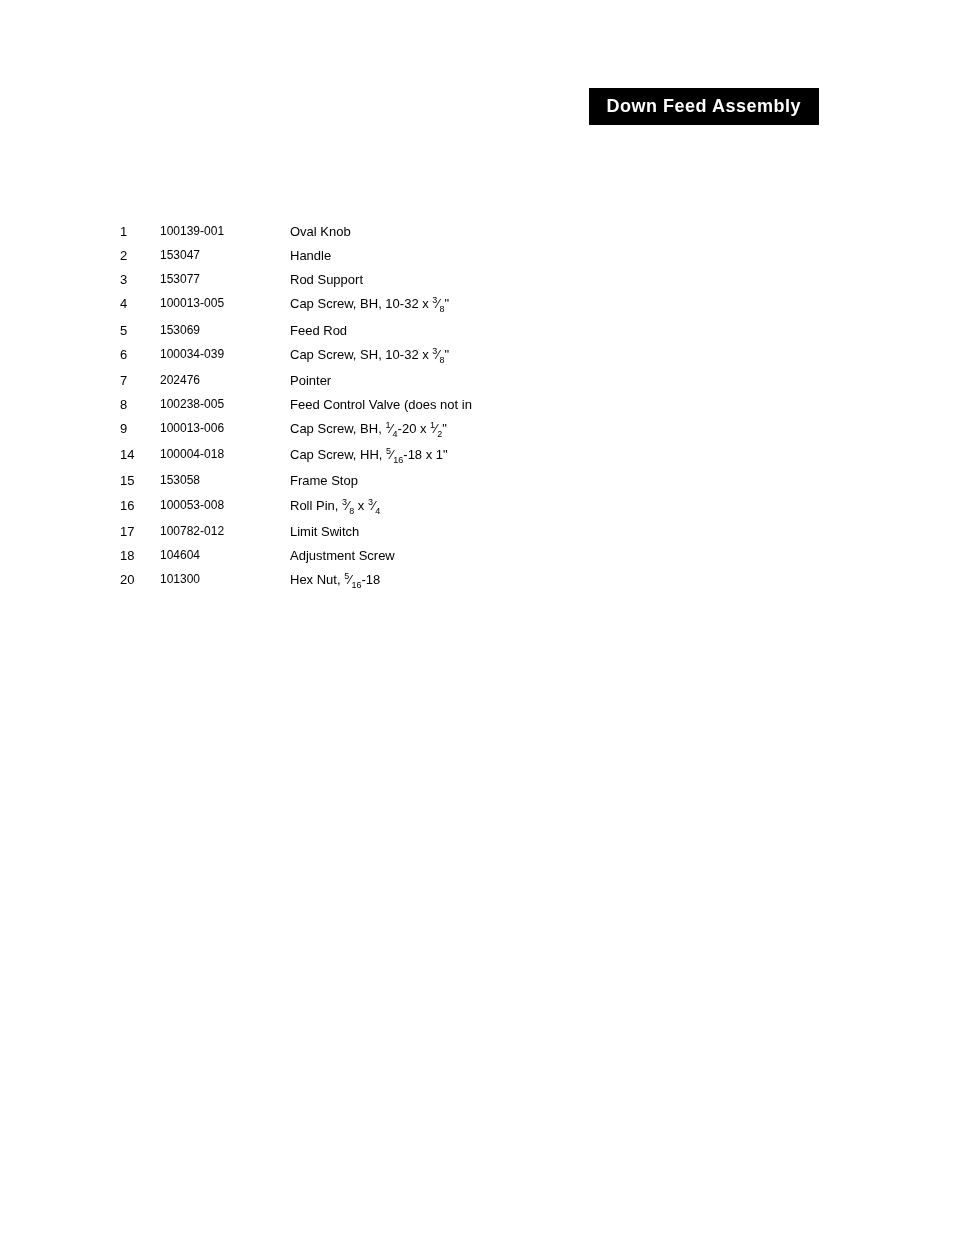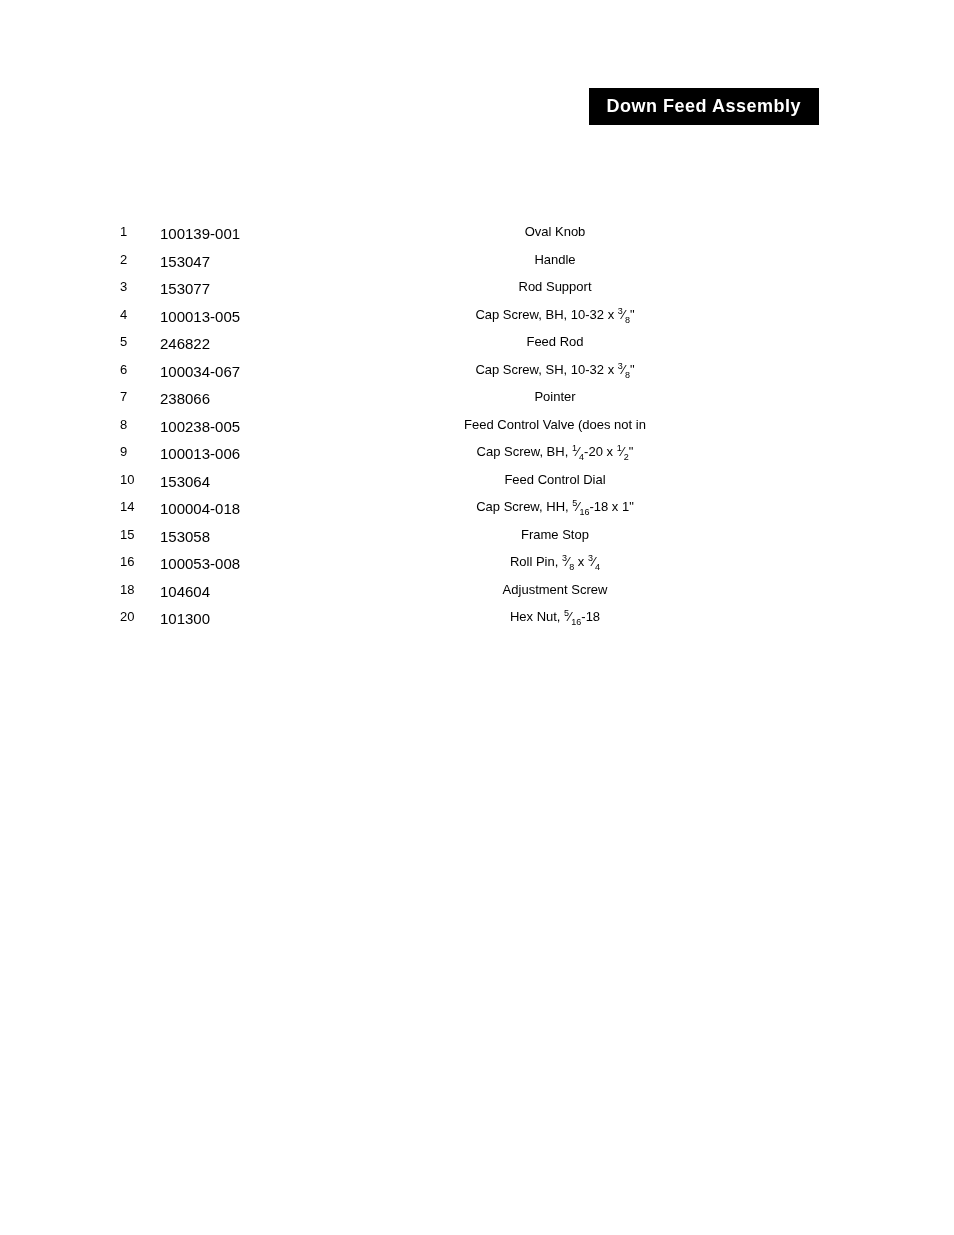--- a/index.html
+++ b/index.html
@@ -54,26 +54,25 @@
       vertical-align: top;
     }
 
     .col-num {
       width: 40px;
       font-size: 13px;
     }
 
     .col-part {
       width: 130px;
-      font-size: 15px;
+      font-size: 12px;
     }
 
     .col-desc {
       font-size: 13px;
-      text-align: center;
     }
 
     sup {
       font-size: 9px;
     }
 
     sub {
       font-size: 9px;
     }
   </style>
@@ -103,64 +102,64 @@
           <td class="col-part">153077</td>
           <td class="col-desc">Rod Support</td>
         </tr>
         <tr>
           <td class="col-num">4</td>
           <td class="col-part">100013-005</td>
           <td class="col-desc">Cap Screw, BH, 10-32 x <sup>3</sup>⁄<sub>8</sub>"</td>
         </tr>
         <tr>
           <td class="col-num">5</td>
-          <td class="col-part">246822</td>
+          <td class="col-part">153069</td>
           <td class="col-desc">Feed Rod</td>
         </tr>
         <tr>
           <td class="col-num">6</td>
-          <td class="col-part">100034-067</td>
+          <td class="col-part">100034-039</td>
           <td class="col-desc">Cap Screw, SH, 10-32 x <sup>3</sup>⁄<sub>8</sub>"</td>
         </tr>
         <tr>
           <td class="col-num">7</td>
-          <td class="col-part">238066</td>
+          <td class="col-part">202476</td>
           <td class="col-desc">Pointer</td>
         </tr>
         <tr>
           <td class="col-num">8</td>
           <td class="col-part">100238-005</td>
           <td class="col-desc">Feed Control Valve (does not in</td>
         </tr>
         <tr>
           <td class="col-num">9</td>
           <td class="col-part">100013-006</td>
           <td class="col-desc">Cap Screw, BH, <sup>1</sup>⁄<sub>4</sub>-20 x <sup>1</sup>⁄<sub>2</sub>"</td>
-        </tr>
-        <tr>
-          <td class="col-num">10</td>
-          <td class="col-part">153064</td>
-          <td class="col-desc">Feed Control Dial</td>
         </tr>
         <tr>
           <td class="col-num">14</td>
           <td class="col-part">100004-018</td>
           <td class="col-desc">Cap Screw, HH, <sup>5</sup>⁄<sub>16</sub>-18 x 1"</td>
         </tr>
         <tr>
           <td class="col-num">15</td>
           <td class="col-part">153058</td>
           <td class="col-desc">Frame Stop</td>
         </tr>
         <tr>
           <td class="col-num">16</td>
           <td class="col-part">100053-008</td>
           <td class="col-desc">Roll Pin, <sup>3</sup>⁄<sub>8</sub> x <sup>3</sup>⁄<sub>4</sub></td>
         </tr>
         <tr>
+          <td class="col-num">17</td>
+          <td class="col-part">100782-012</td>
+          <td class="col-desc">Limit Switch</td>
+        </tr>
+        <tr>
           <td class="col-num">18</td>
           <td class="col-part">104604</td>
           <td class="col-desc">Adjustment Screw</td>
         </tr>
         <tr>
           <td class="col-num">20</td>
           <td class="col-part">101300</td>
           <td class="col-desc">Hex Nut, <sup>5</sup>⁄<sub>16</sub>-18</td>
         </tr>
       </tbody>

